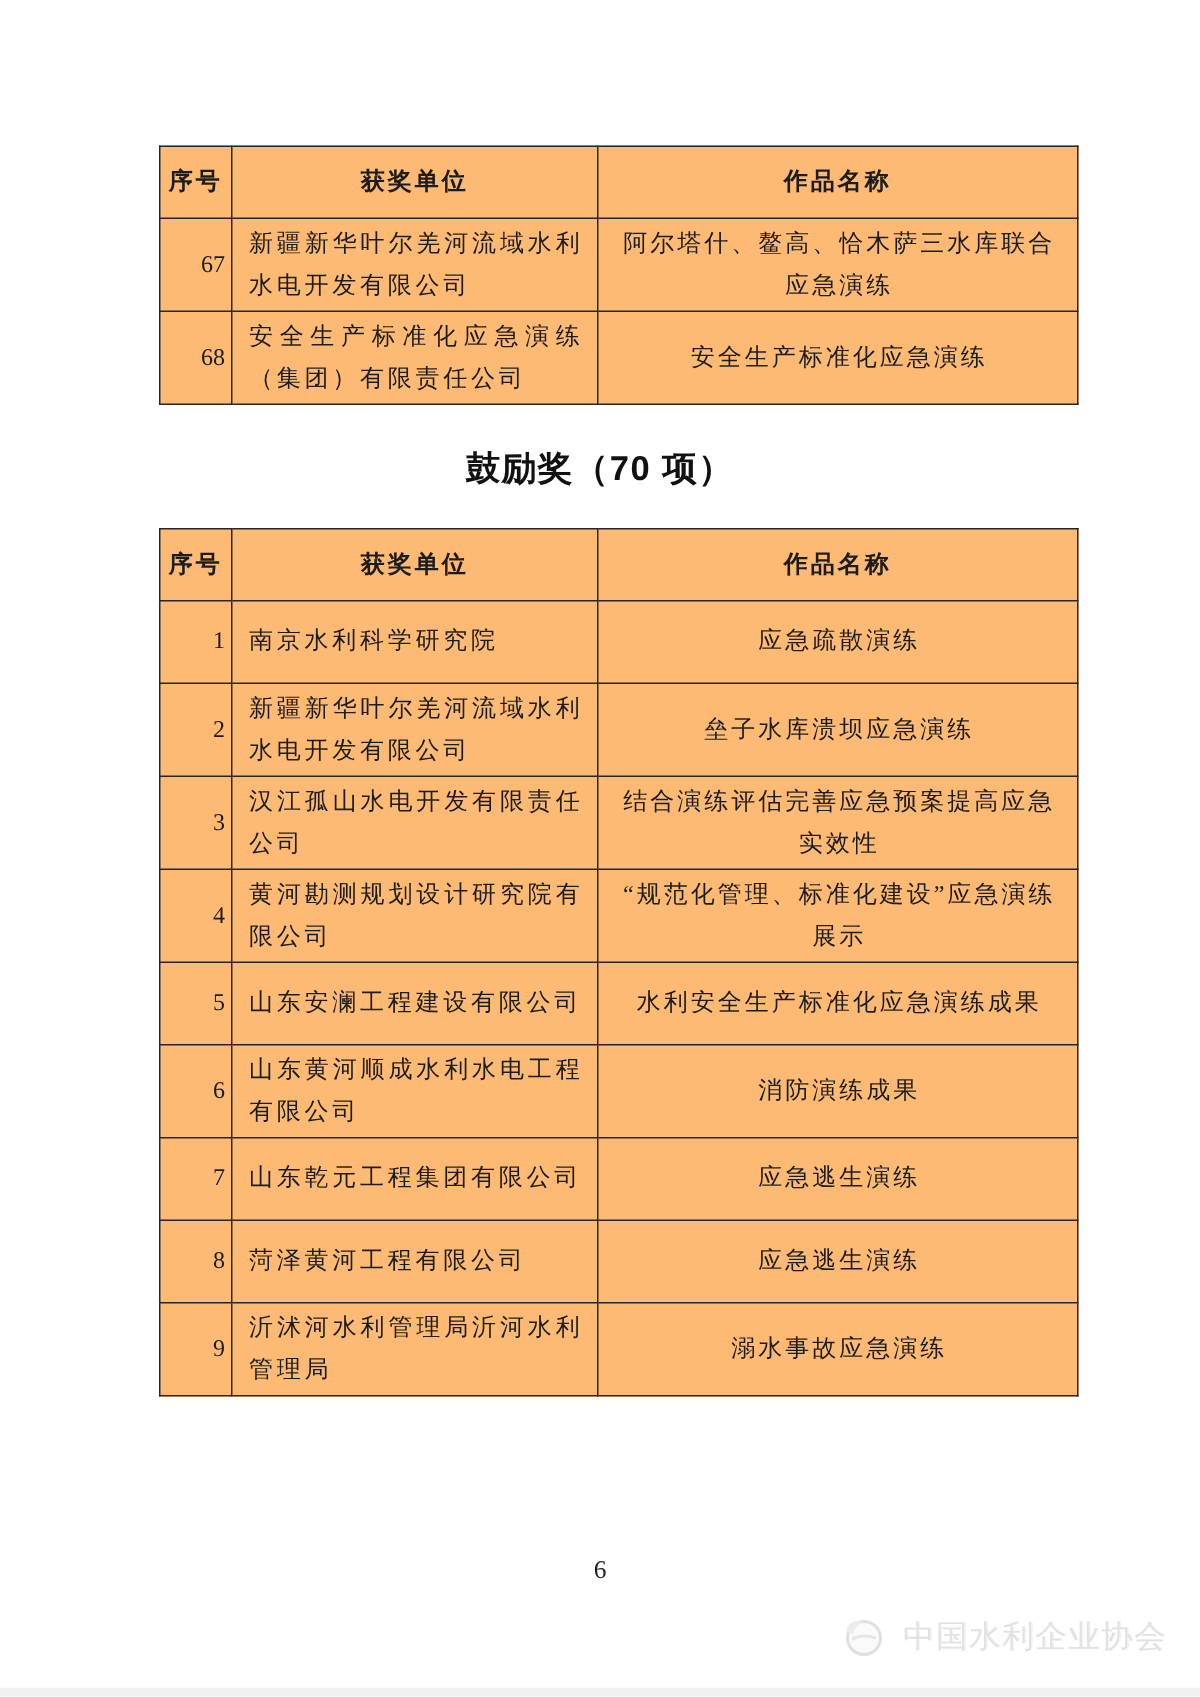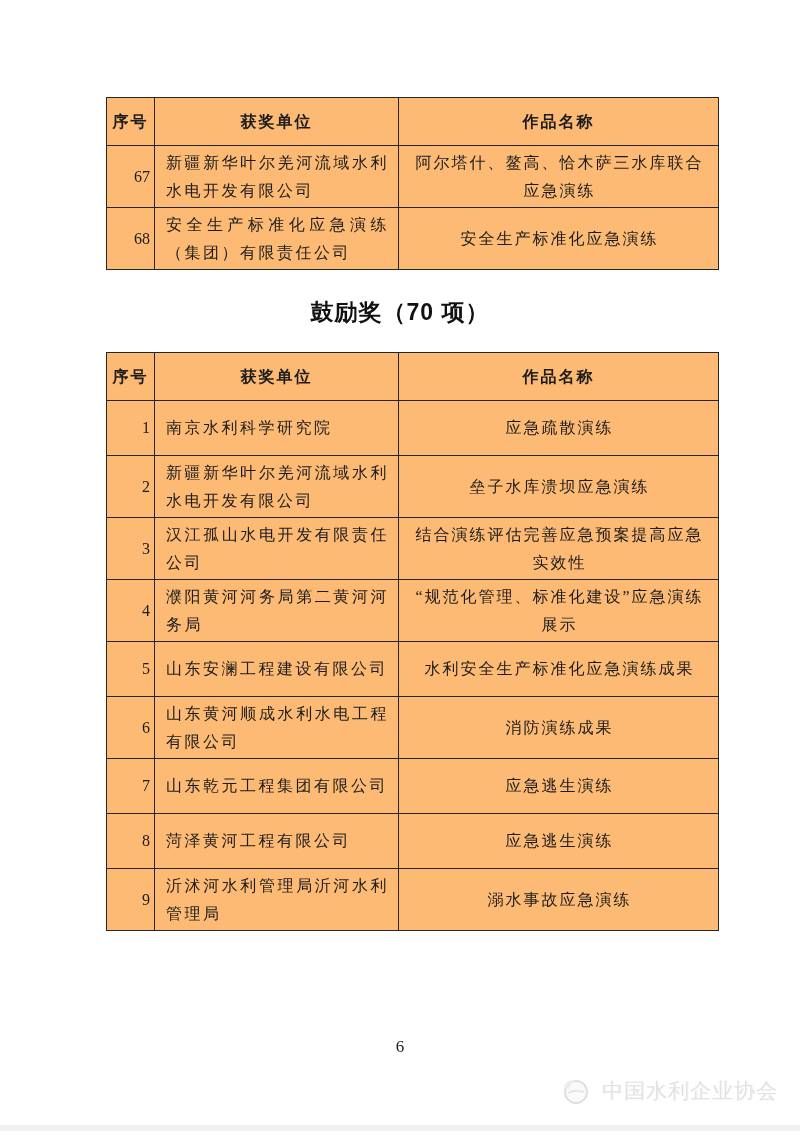--- a/index.html
+++ b/index.html
@@ -173,21 +173,21 @@
         <td class="col-unit">新疆新华叶尔羌河流域水利水电开发有限公司</td>
         <td class="col-work">垒子水库溃坝应急演练</td>
       </tr>
       <tr>
         <td class="col-no">3</td>
         <td class="col-unit">汉江孤山水电开发有限责任公司</td>
         <td class="col-work">结合演练评估完善应急预案提高应急实效性</td>
       </tr>
       <tr>
         <td class="col-no">4</td>
-        <td class="col-unit">濮阳黄河河务局第二黄河河务局</td>
+        <td class="col-unit">黄河勘测规划设计研究院有限公司</td>
         <td class="col-work">“规范化管理、标准化建设”应急演练展示</td>
       </tr>
       <tr>
         <td class="col-no">5</td>
         <td class="col-unit">山东安澜工程建设有限公司</td>
         <td class="col-work">水利安全生产标准化应急演练成果</td>
       </tr>
       <tr>
         <td class="col-no">6</td>
         <td class="col-unit">山东黄河顺成水利水电工程有限公司</td>

